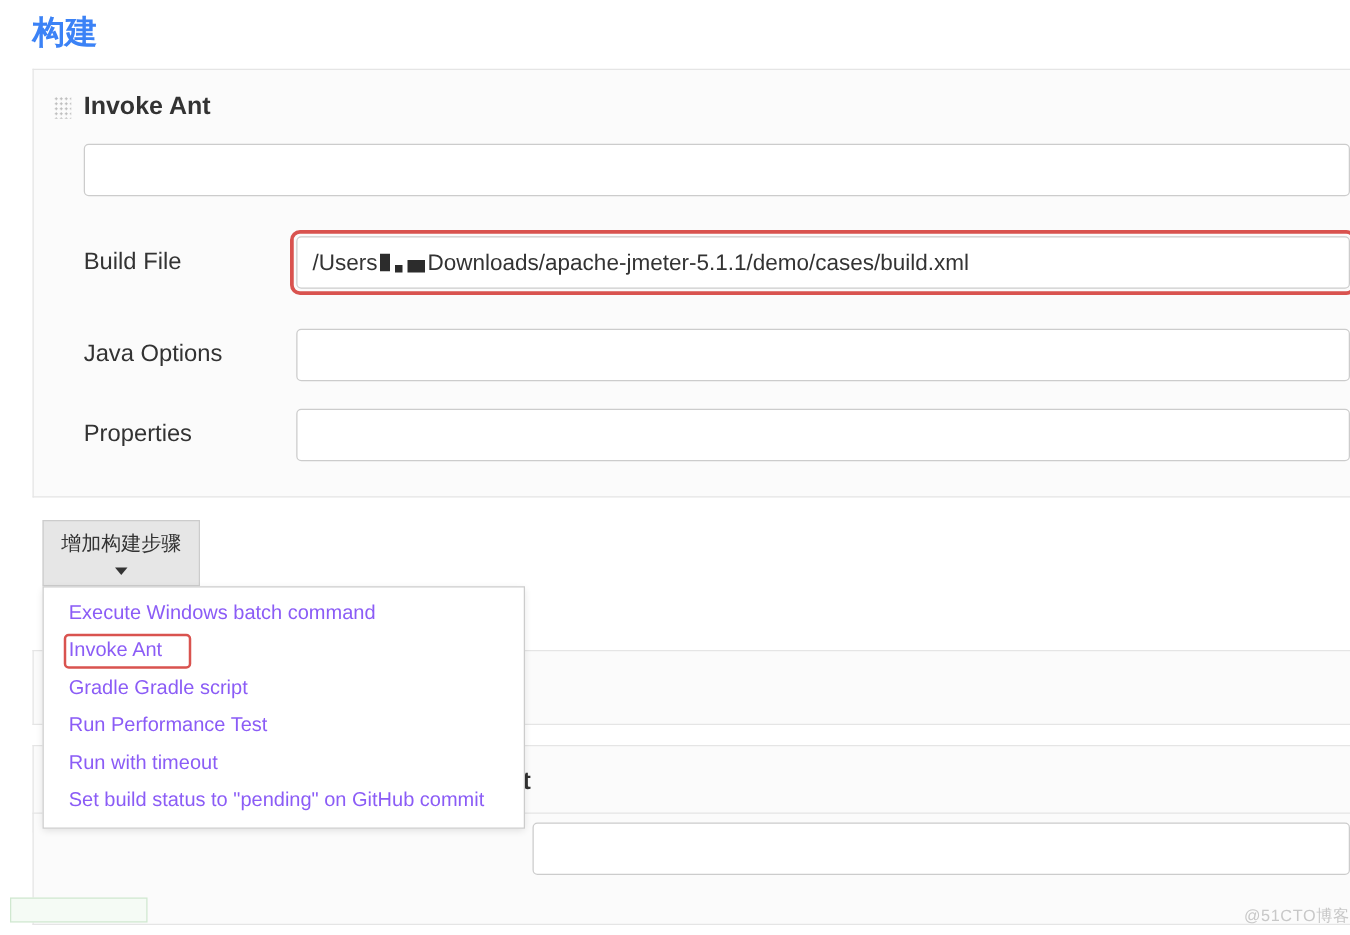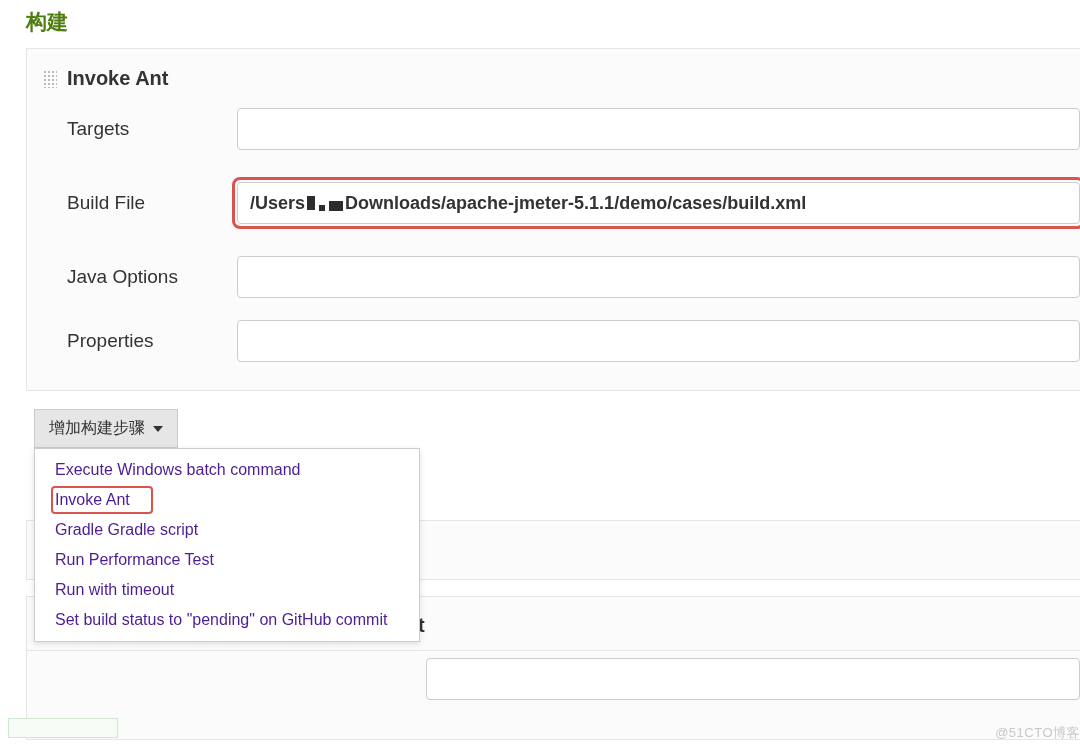--- a/index.html
+++ b/index.html
@@ -1,33 +1,33 @@
 <!DOCTYPE html>
 <html><head>
   <meta charset="utf-8">
   <style>
     * { box-sizing: border-box; margin: 0; padding: 0; }
     body { font-family: "Helvetica Neue", Helvetica, Arial, sans-serif; background: #fff; color: #333; font-size: 16px; width: 1080px; height: 748px; overflow: hidden; }
-    .page-title { font-size: 21px; font-weight: 700; color: #4d7c0f; padding: 8px 26px 12px; }
+    .page-title { font-size: 26px; font-weight: 700; color: #3b82f6; padding: 8px 26px 12px; }
     .outer-panel { margin: 0 0 0 26px; border: 1px solid #e5e5e5; border-right: none; background: #fbfbfb; padding: 18px 0 0 0; }
     .step-header { display: flex; align-items: center; padding: 0 0 14px 16px; }
     .drag-handle { width: 14px; height: 18px; background-image: radial-gradient(circle, #bbb 1px, transparent 1px); background-size: 4px 4px; margin-right: 10px; flex-shrink: 0; }
     .step-title { font-size: 20px; font-weight: 700; color: #333; }
     .form-row { display: flex; align-items: center; padding: 4px 0 28px 40px; }
     .form-label { width: 170px; font-size: 19px; color: #333; flex-shrink: 0; }
     .form-input-wrap { flex: 1; position: relative; }
     .form-input { width: 100%; height: 42px; border: 1px solid #ccc; border-radius: 4px; padding: 0 12px; font-size: 18px; color: #333; outline: none; background: #fff; }
     .highlight-red { position: absolute; inset: -5px -5px -5px -5px; border: 3px solid #d9534f; border-radius: 8px; pointer-events: none; }
     .redact { display: inline-block; background: #2c2c2c; color: #2c2c2c; height: 14px; vertical-align: middle; }
-    .build-file-text { font-size: 18px; color: #333; padding: 8px 12px; height: 42px; border: 1px solid #ccc; border-radius: 4px; background: #fff; display: flex; align-items: center; white-space: nowrap; overflow: hidden; font-weight: bold; }
+    .build-file-text { font-size: 18px; color: #333; padding: 8px 12px; height: 42px; border: 1px solid #ccc; border-radius: 4px; background: #fff; display: flex; align-items: center; white-space: nowrap; overflow: hidden; }
     .actions { padding: 18px 0 20px 8px; margin-left: 26px; }
-    .add-step-btn { background: #e6e6e6; border: 1px solid #ccc; color: #333; font-size: 16px; padding: 8px 14px; cursor: pointer; display: inline-flex; align-items: center; gap: 8px; }
+    .add-step-btn { background: #e6e6e6; border: 1px solid #ccc; color: #333; font-size: 16px; padding: 8px 14px; cursor: pointer; display: inline-flex; align-items: center; gap: 8px; flex-direction: column; }
     .chevron-down { width: 0; height: 0; border-left: 5px solid transparent; border-right: 5px solid transparent; border-top: 6px solid #333; }
     .dropdown-menu { position: absolute; margin-top: 0; left: 34px; width: 386px; background: #fff; border: 1px solid #ccc; box-shadow: 0 2px 6px rgba(0,0,0,0.12); z-index: 10; padding: 6px 0; }
-    .dropdown-item { padding: 6px 20px; font-size: 16px; color: #4c1d95; cursor: pointer; position: relative; }
+    .dropdown-item { padding: 6px 20px; font-size: 16px; color: #8b5cf6; cursor: pointer; position: relative; }
     .item-highlight { position: absolute; left: 16px; top: 1px; right: 266px; bottom: 1px; border: 2px solid #d9534f; border-radius: 4px; pointer-events: none; }
     .bg-section { position: absolute; margin-left: 26px; border: 1px solid #e5e5e5; border-right: none; background: #fbfbfb; z-index: -1; width: 1054px; }
     .bg1 { top: 520px; height: 60px; }
     .bg2 { top: 596px; height: 70px; }
     .bg3 { top: 650px; height: 90px; }
     .bg-label { position: absolute; font-size: 20px; font-weight: 700; color: #333; }
     .bg-input { position: absolute; border: 1px solid #ccc; border-radius: 4px; background: #fff; height: 42px; }
     .watermark { position: absolute; right: 0; bottom: 6px; font-size: 13px; color: #c8c8c8; letter-spacing: 0.5px; }
     .side-stub { position: absolute; left: 8px; top: 718px; width: 110px; height: 20px; border: 1px solid #d0e8d0; background: #f5fbf5; }
   </style>
@@ -36,21 +36,20 @@
 
 <h1 class="page-title">构建</h1>
 
 <div class="outer-panel">
   <div class="step-header">
     <span class="drag-handle"></span>
     <span class="step-title">Invoke Ant</span>
   </div>
 
   <div class="form-row">
-    <div class="form-label">Targets</div>
     <div class="form-input-wrap">
       <input class="form-input" value="" style="">
     </div>
   </div>
 
   <div class="form-row">
     <div class="form-label">Build File</div>
     <div class="form-input-wrap">
       <div class="build-file-text">
         <span>/Users</span>

